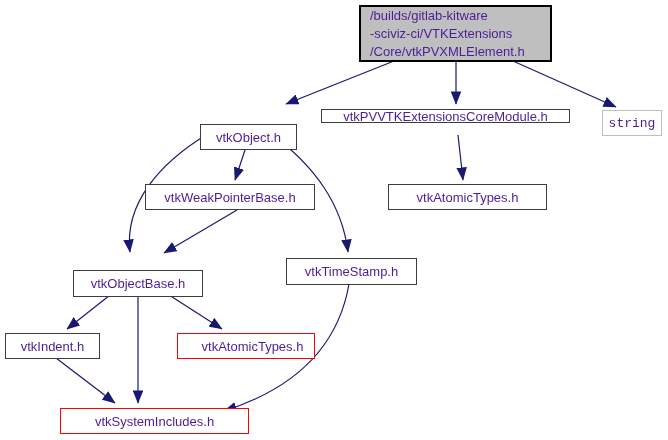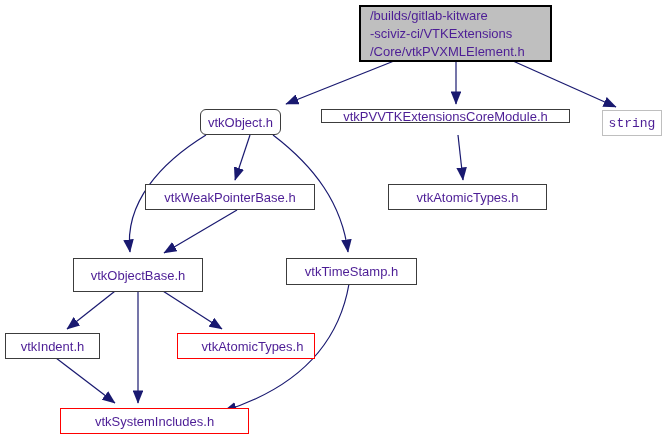--- a/index.html
+++ b/index.html
@@ -76,31 +76,31 @@
     <path d="M56,358 L115,403" marker-end="url(#arrow)"></path>
     <path d="M349,284 C341,330 312,383 224,411" marker-end="url(#arrow)"></path>
   </svg>
 
   <div class="node root" style="left:359px; top:5px; width:193px; height:57px;">
     <span>/builds/gitlab-kitware</span>
     <span>-sciviz-ci/VTKExtensions</span>
     <span>/Core/vtkPVXMLElement.h</span>
   </div>
 
-  <div class="node" style="left:200px; top:109px; width:81px; height:26px;border-radius:6px;">vtkObject.h</div>
+  <div class="node" style="left:200px; top:124px; width:97px; height:26px;">vtkObject.h</div>
 
   <div class="node" style="left:321px; top:109px; width:249px; height:14px;">vtkPVVTKExtensionsCoreModule.h</div>
 
   <div class="node external" style="left:602px; top:110px; width:60px; height:26px;font-family:Liberation Mono, monospace;">string</div>
 
   <div class="node" style="left:145px; top:184px; width:170px; height:26px;">vtkWeakPointerBase.h</div>
 
   <div class="node" style="left:388px; top:184px; width:159px; height:26px;">vtkAtomicTypes.h</div>
 
-  <div class="node" style="left:73px; top:258px; width:130px; height:34px;">vtkObjectBase.h</div>
+  <div class="node" style="left:73px; top:270px; width:130px; height:27px;">vtkObjectBase.h</div>
 
   <div class="node" style="left:286px; top:258px; width:131px; height:27px;">vtkTimeStamp.h</div>
 
   <div class="node" style="left:5px; top:333px; width:95px; height:26px;">vtkIndent.h</div>
 
   <div class="node truncated" style="left:177px; top:333px; width:138px; height:26px;padding-left:13px;">vtkAtomicTypes.h</div>
 
   <div class="node truncated" style="left:60px; top:408px; width:189px; height:26px;">vtkSystemIncludes.h</div>
 
 </div>

